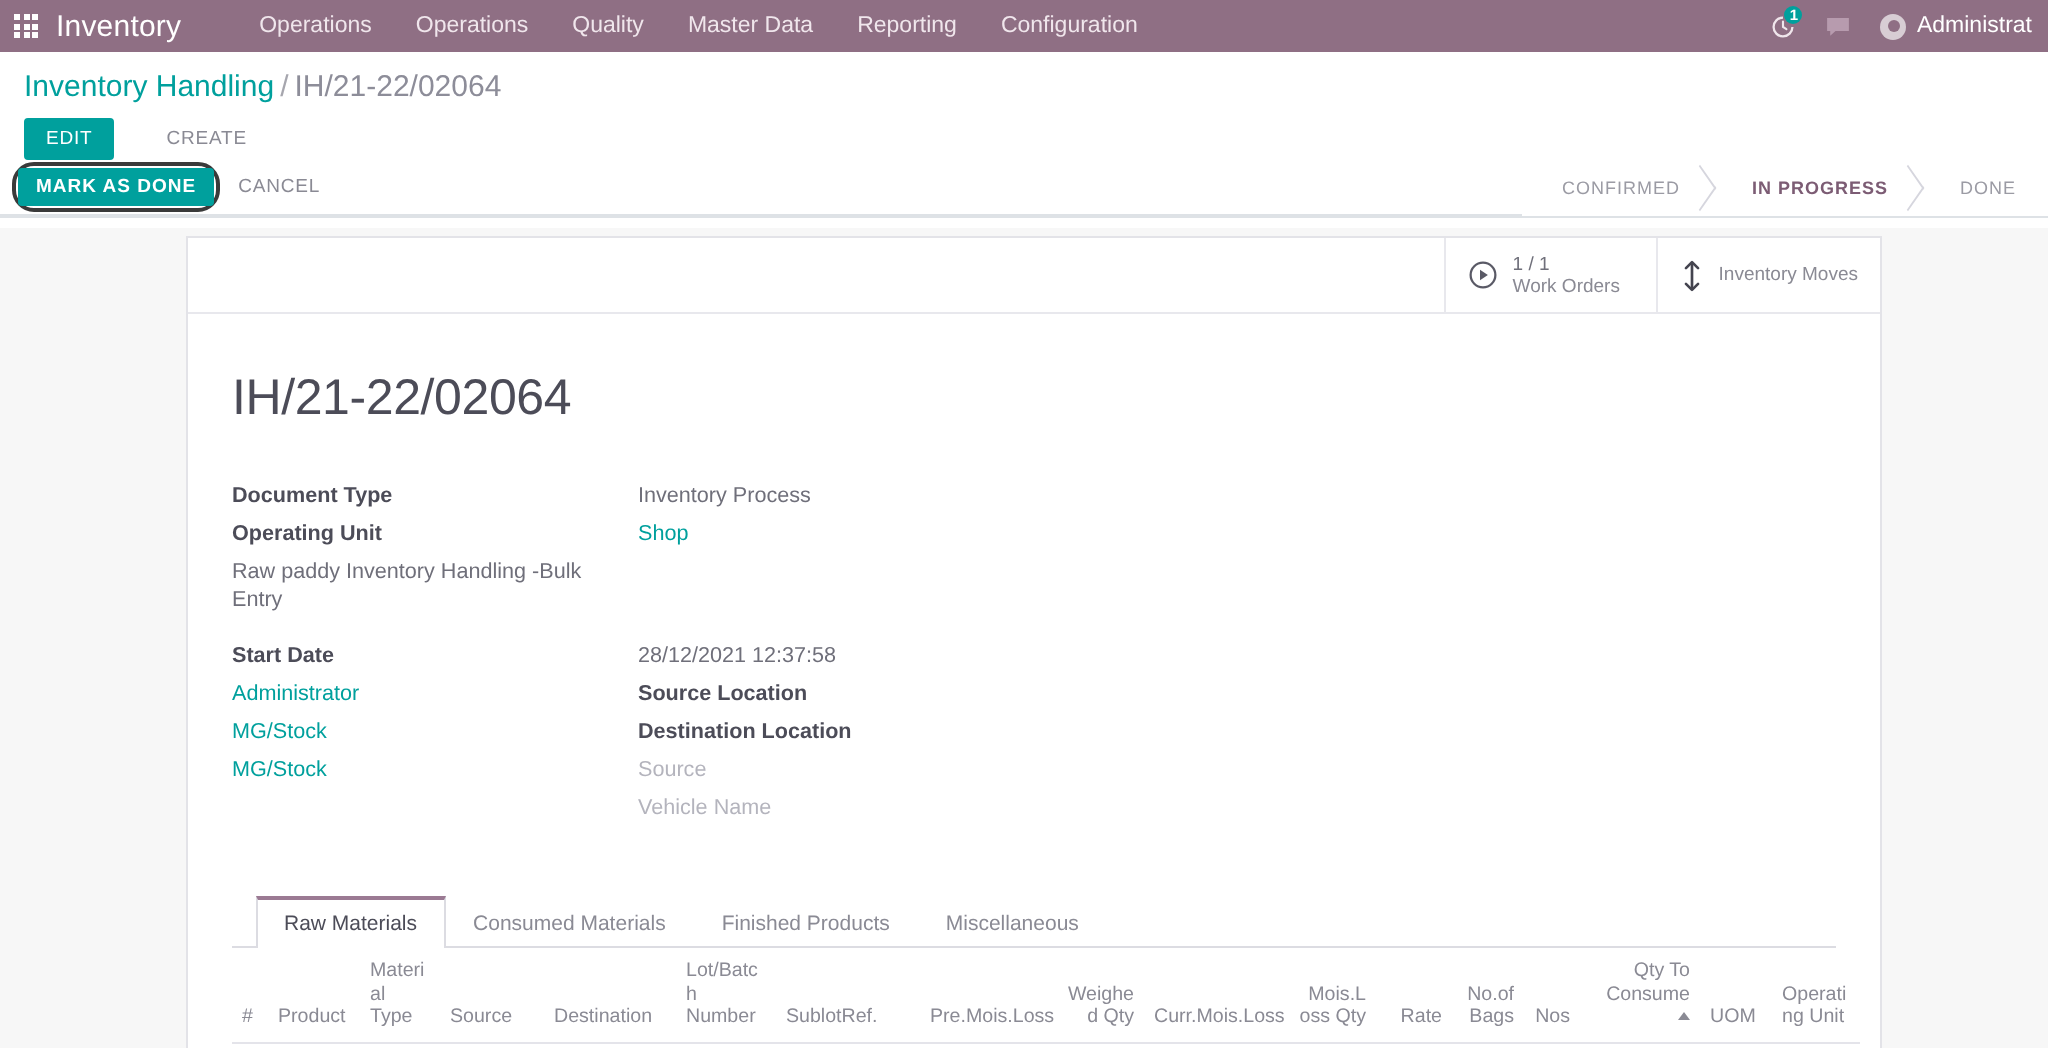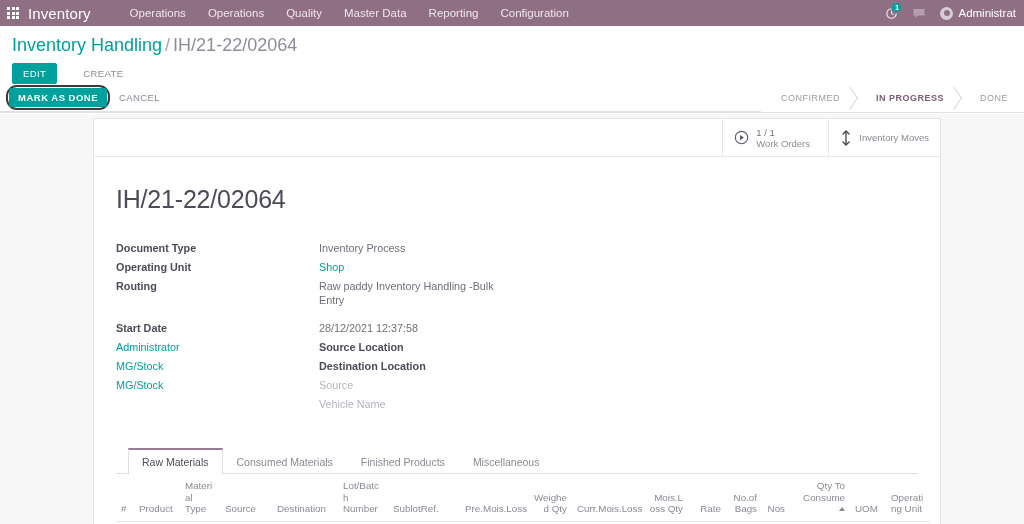--- a/index.html
+++ b/index.html
@@ -104,21 +104,21 @@
   }
   .cp-row1 {
     display: flex;
     align-items: flex-start;
     padding: 9px 10px 0 12px;
     position: relative;
     min-height: 48px;
   }
   .breadcrumb-block { display: flex; flex-direction: column; }
   .breadcrumb {
-    font-size: 18px;
+    font-size: 15px;
     color: #5a5a66;
     white-space: nowrap;
     text-align: right;
   }
   .breadcrumb .bc-link { color: #00a09d; cursor: pointer; }
   .breadcrumb .bc-sep { color: #a6a6ae; margin: 0 3px; }
   .breadcrumb .bc-active { color: #8d8d99; }
   .btn-row { margin-top: 7px; display: flex; align-items: center; gap: 18px; }
   .btn-edit {
     background: #00a09d;
@@ -507,21 +507,20 @@
     <div class="sheet-inner">
       <h1 class="doc-title">IH/21-22/02064</h1>
 
       <div class="form-grid">
         <div class="f-label">Document Type</div>
         <div class="f-value">Inventory Process</div>
 
         <div class="f-label">Operating Unit</div>
         <div class="f-value link">Shop</div>
 
-        <div class="f-label">Routing</div>
         <div class="f-value" style="max-width:180px;">Raw paddy Inventory Handling -Bulk Entry</div>
 
         <div class="f-spacer"></div>
 
         <div class="f-label">Start Date</div>
         <div class="f-value">28/12/2021 12:37:58</div>
 
         <div class="f-value link">Administrator</div>
 
         <div class="f-label">Source Location</div>

